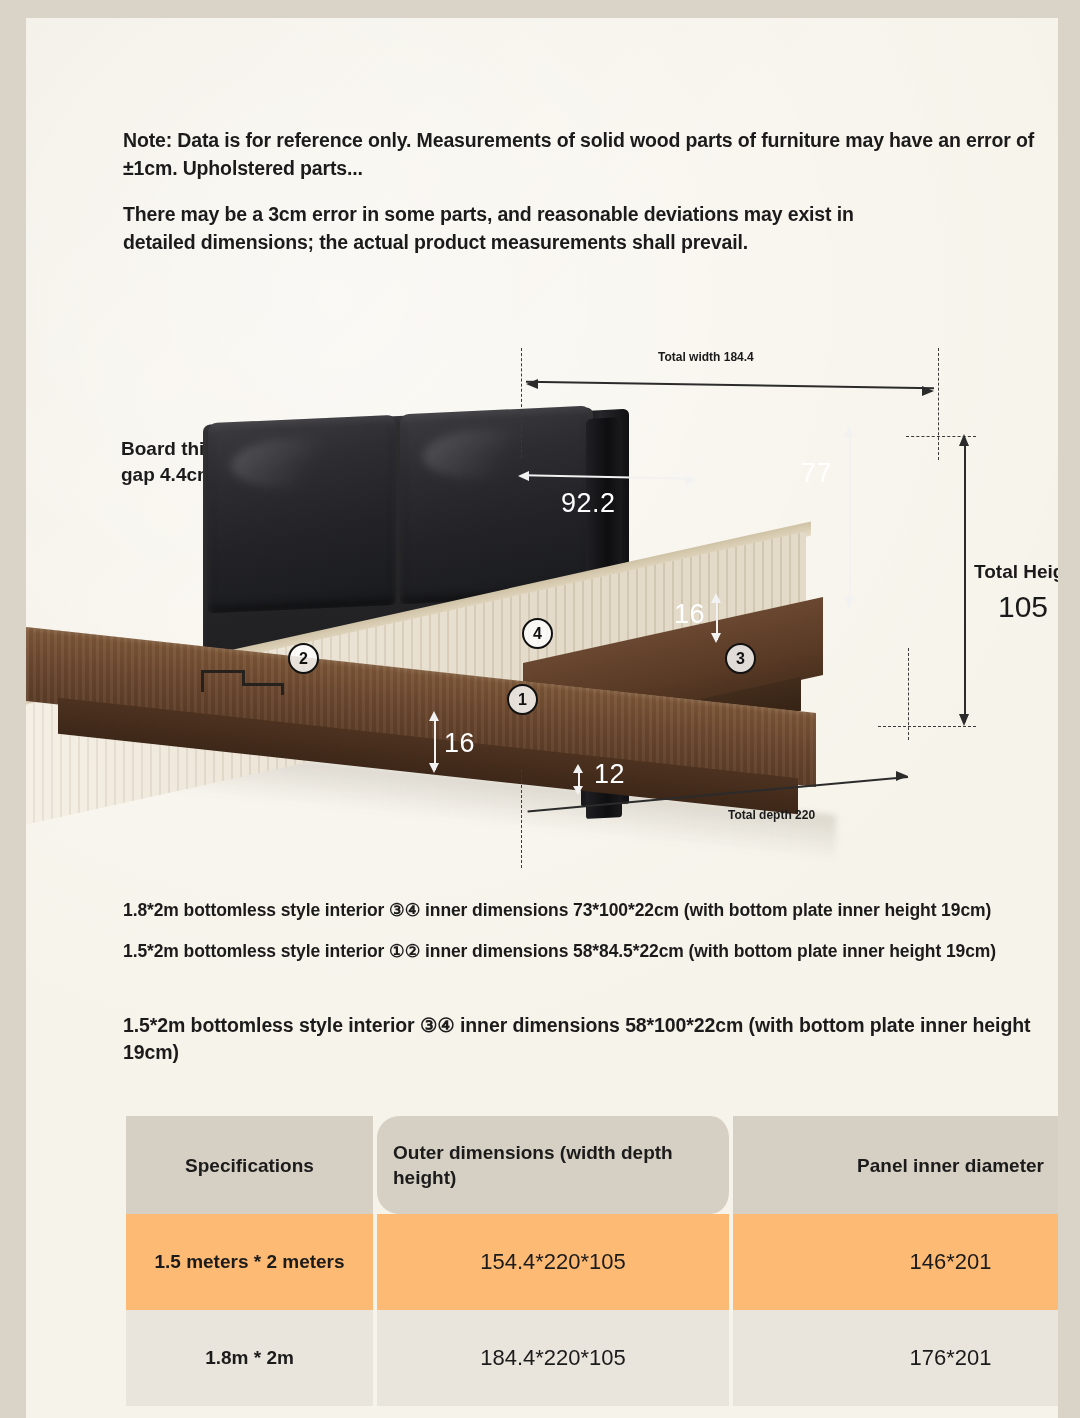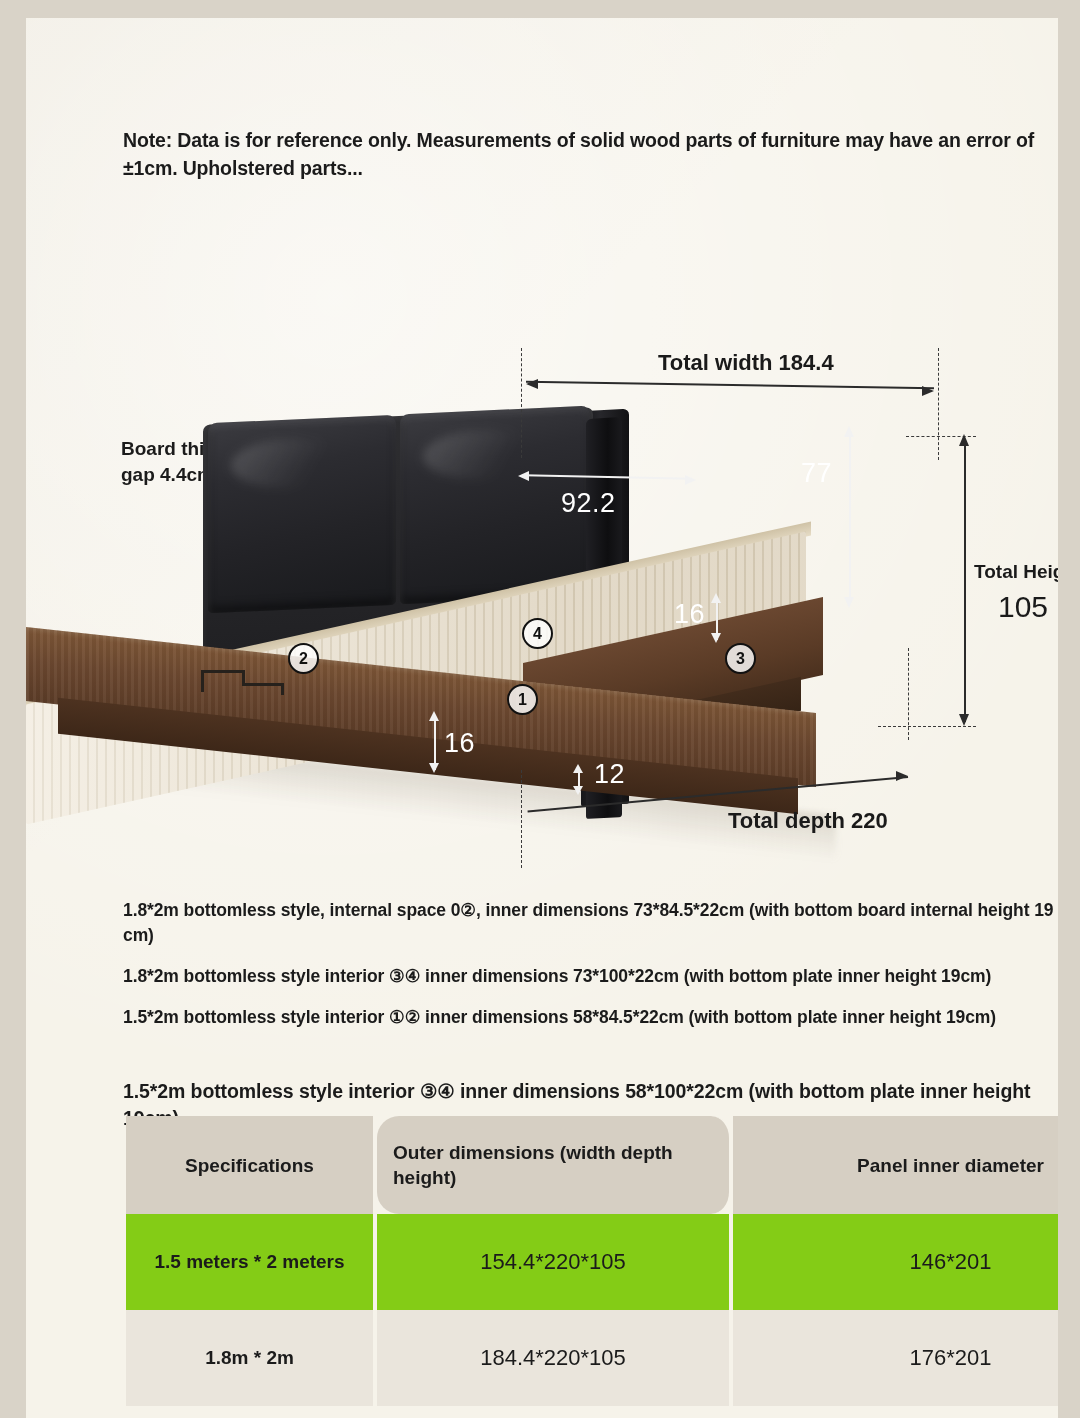--- a/index.html
+++ b/index.html
@@ -39,21 +39,21 @@
     position:absolute;left:95px;top:418px;width:350px;
     font-weight:bold;color:#1b1b1b;
     font-size:19px;line-height:26px;
   }
 
   
   .diagram{position:absolute;left:0;top:300px;width:1032px;height:560px;}
 
   .dim-label{
     position:absolute;font-weight:bold;color:#1a1a1a;
-    font-size:22px;white-space:nowrap;
+    font-size:12px;white-space:nowrap;
   }
   .dim-num-white{
     position:absolute;color:#fff;font-size:27px;font-weight:normal;
     letter-spacing:.5px;white-space:nowrap;
   }
   .tot-h-label{
     position:absolute;font-weight:bold;color:#1a1a1a;font-size:19px;white-space:nowrap;
   }
   .tot-h-num{
     position:absolute;color:#1a1a1a;font-size:30px;white-space:nowrap;
@@ -183,38 +183,39 @@
   .tbl .c2{width:403px;}
   .thead td{
     height:98px;background:#d6cfc3;font-weight:bold;font-size:19px;line-height:25px;
     border-right:4px solid #f6f3ea;
   }
   .thead td:last-child{border-right:none;}
   .thead .c0{text-align:center;}
   .thead .c1{text-align:left;border-radius:22px;}
   .thead .c2{text-align:center;}
   .r1 td{
-    height:96px;background:#84cc16;font-size:22px;
+    height:96px;background:#fdba74;font-size:22px;
     border-right:4px solid #f6f3ea;
   }
   .r2 td{
     height:96px;background:#eae5dc;font-size:22px;
     border-right:4px solid #f6f3ea;
   }
   .r1 td:last-child,.r2 td:last-child{border-right:none;}
   .r1 .c0,.r2 .c0{font-weight:bold;font-size:19px;text-align:center;}
   .r1 .c1,.r2 .c1{text-align:center;}
   .r1 .c2,.r2 .c2{text-align:center;}
 </style>
 </head>
 <body>
 
 <div class="page">
 
   <div class="note n1">Note: Data is for reference only. Measurements of solid wood parts of furniture may have an error of ±1cm. Upholstered parts...</div>
+  <div class="note n2">There may be a 3cm error in some parts, and reasonable deviations may exist in detailed dimensions; the actual product measurements shall prevail.</div>
 
   <div class="board-note">Board thickness 1.8cm, width 6 cm, gap 4.4cm, skirting line 1.5*12</div>
 
   <div class="diagram">
 
     <div class="bed">
       <div class="shadow"></div>
 
       <div class="hb-back"></div>
       <div class="hb-main"></div>
@@ -286,21 +287,20 @@
     <div class="arrow-line" style="left:870px;top:453px;width:0;height:0;background:none;border-top:5px solid transparent;border-bottom:5px solid transparent;border-left:12px solid #2b2b2b;"></div>
     <div class="dim-label" style="left:702px;top:490px;">Total depth 220</div>
 
     <div class="circ" style="left:481px;top:366px;">1</div>
     <div class="circ" style="left:262px;top:325px;">2</div>
     <div class="circ" style="left:699px;top:325px;">3</div>
     <div class="circ" style="left:496px;top:300px;">4</div>
   </div>
 
   <div class="specs">
-    <div class="spec">1.8*2m bottomless style, internal space 0②, inner dimensions 73*84.5*22cm (with bottom board internal height 19 cm)</div>
     <div class="spec">1.8*2m bottomless style interior ③④ inner dimensions 73*100*22cm (with bottom plate inner height 19cm)</div>
     <div class="spec">1.5*2m bottomless style interior ①② inner dimensions 58*84.5*22cm (with bottom plate inner height 19cm)</div>
     <div class="spec big">1.5*2m bottomless style interior ③④ inner dimensions 58*100*22cm (with bottom plate inner height 19cm)</div>
   </div>
 
   <table class="tbl">
     <tbody>
       <tr class="thead">
         <td class="c0">Specifications</td>
         <td class="c1">Outer dimensions (width depth height)</td>

